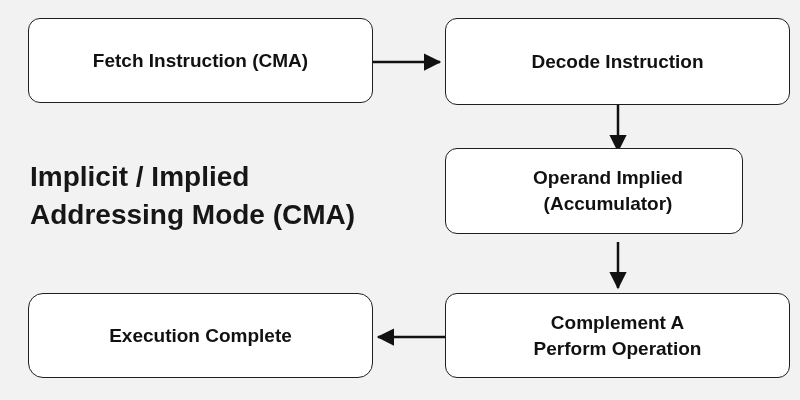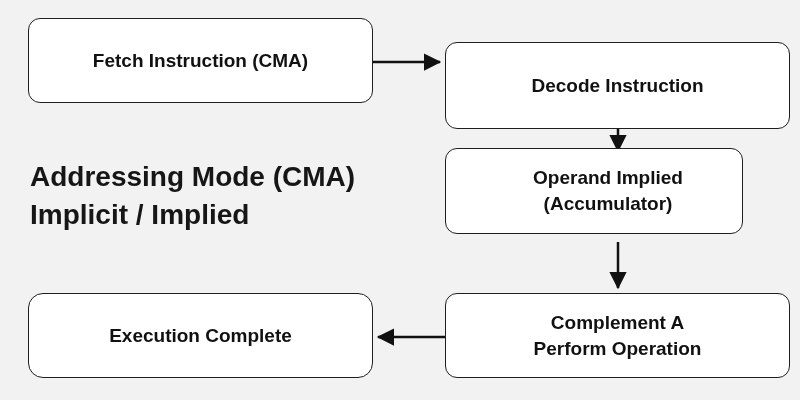--- a/index.html
+++ b/index.html
@@ -48,21 +48,21 @@
     font-weight: bold;
     font-size: 28px;
     line-height: 38px;
     color: #161616;
   }
   .diagram-title span {
     display: block;
   }
   
   #node-fetch   { left: 28px;  top: 18px;  width: 345px; height: 85px; }
-  #node-decode  { left: 445px; top: 18px;  width: 345px; height: 87px; margin-top: 24px; }
+  #node-decode  { left: 445px; top: 18px;  width: 345px; height: 87px; }
   #node-operand { left: 445px; top: 148px; width: 298px; height: 86px; padding-left: 28px; }
   #node-perform { left: 445px; top: 293px; width: 345px; height: 85px; }
   #node-execute { left: 28px;  top: 293px; width: 345px; height: 85px; border-radius: 15px; }
 </style>
 </head>
 <body>
 
 <div class="canvas">
 
   <svg class="arrow-layer" viewBox="0 0 800 400" xmlns="http://www.w3.org/2000/svg">
@@ -93,17 +93,17 @@
   <div class="node" id="node-perform">
     <span>Complement A</span>
     <span>Perform Operation</span>
   </div>
 
   <div class="node" id="node-execute">
     <span>Execution Complete</span>
   </div>
 
   <div class="diagram-title">
+    <span>Implicit / Implied</span>
     <span>Addressing Mode (CMA)</span>
-    <span>Implicit / Implied</span>
   </div>
 
 </div>
 
 </body></html>

